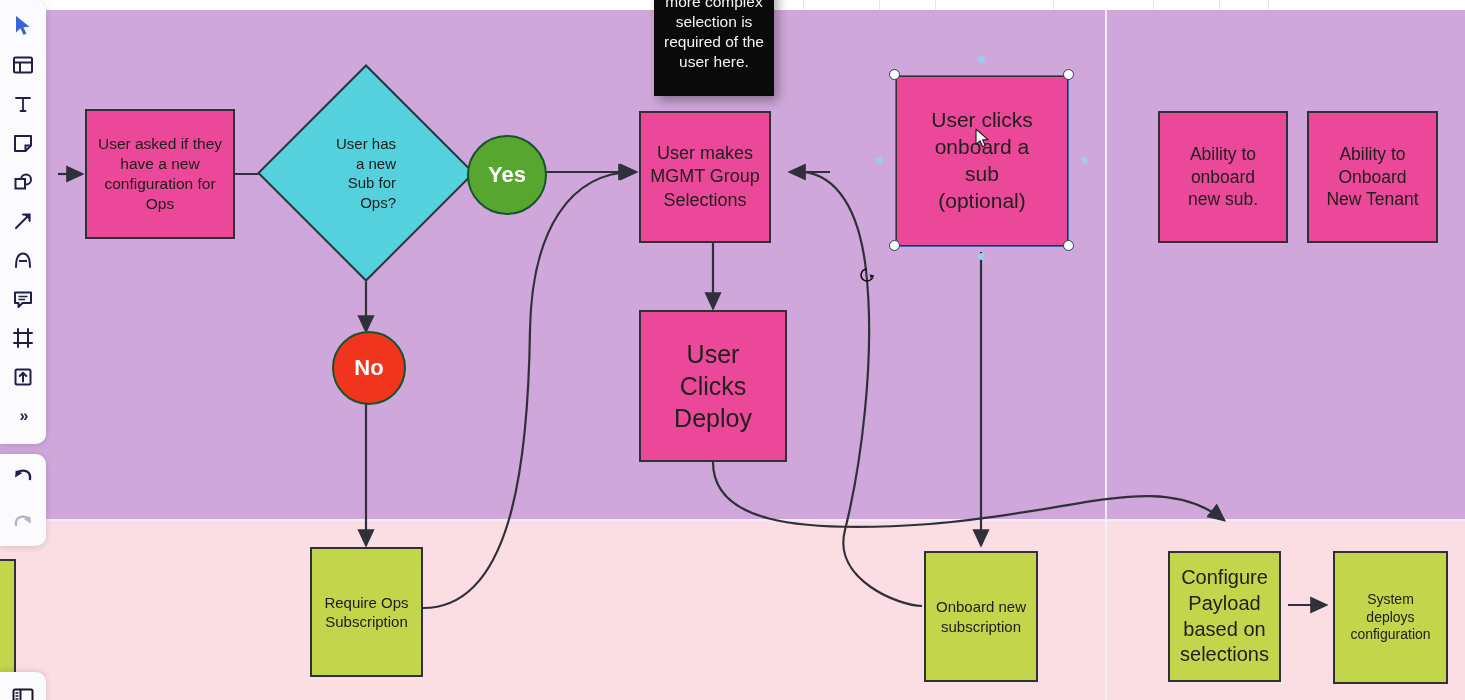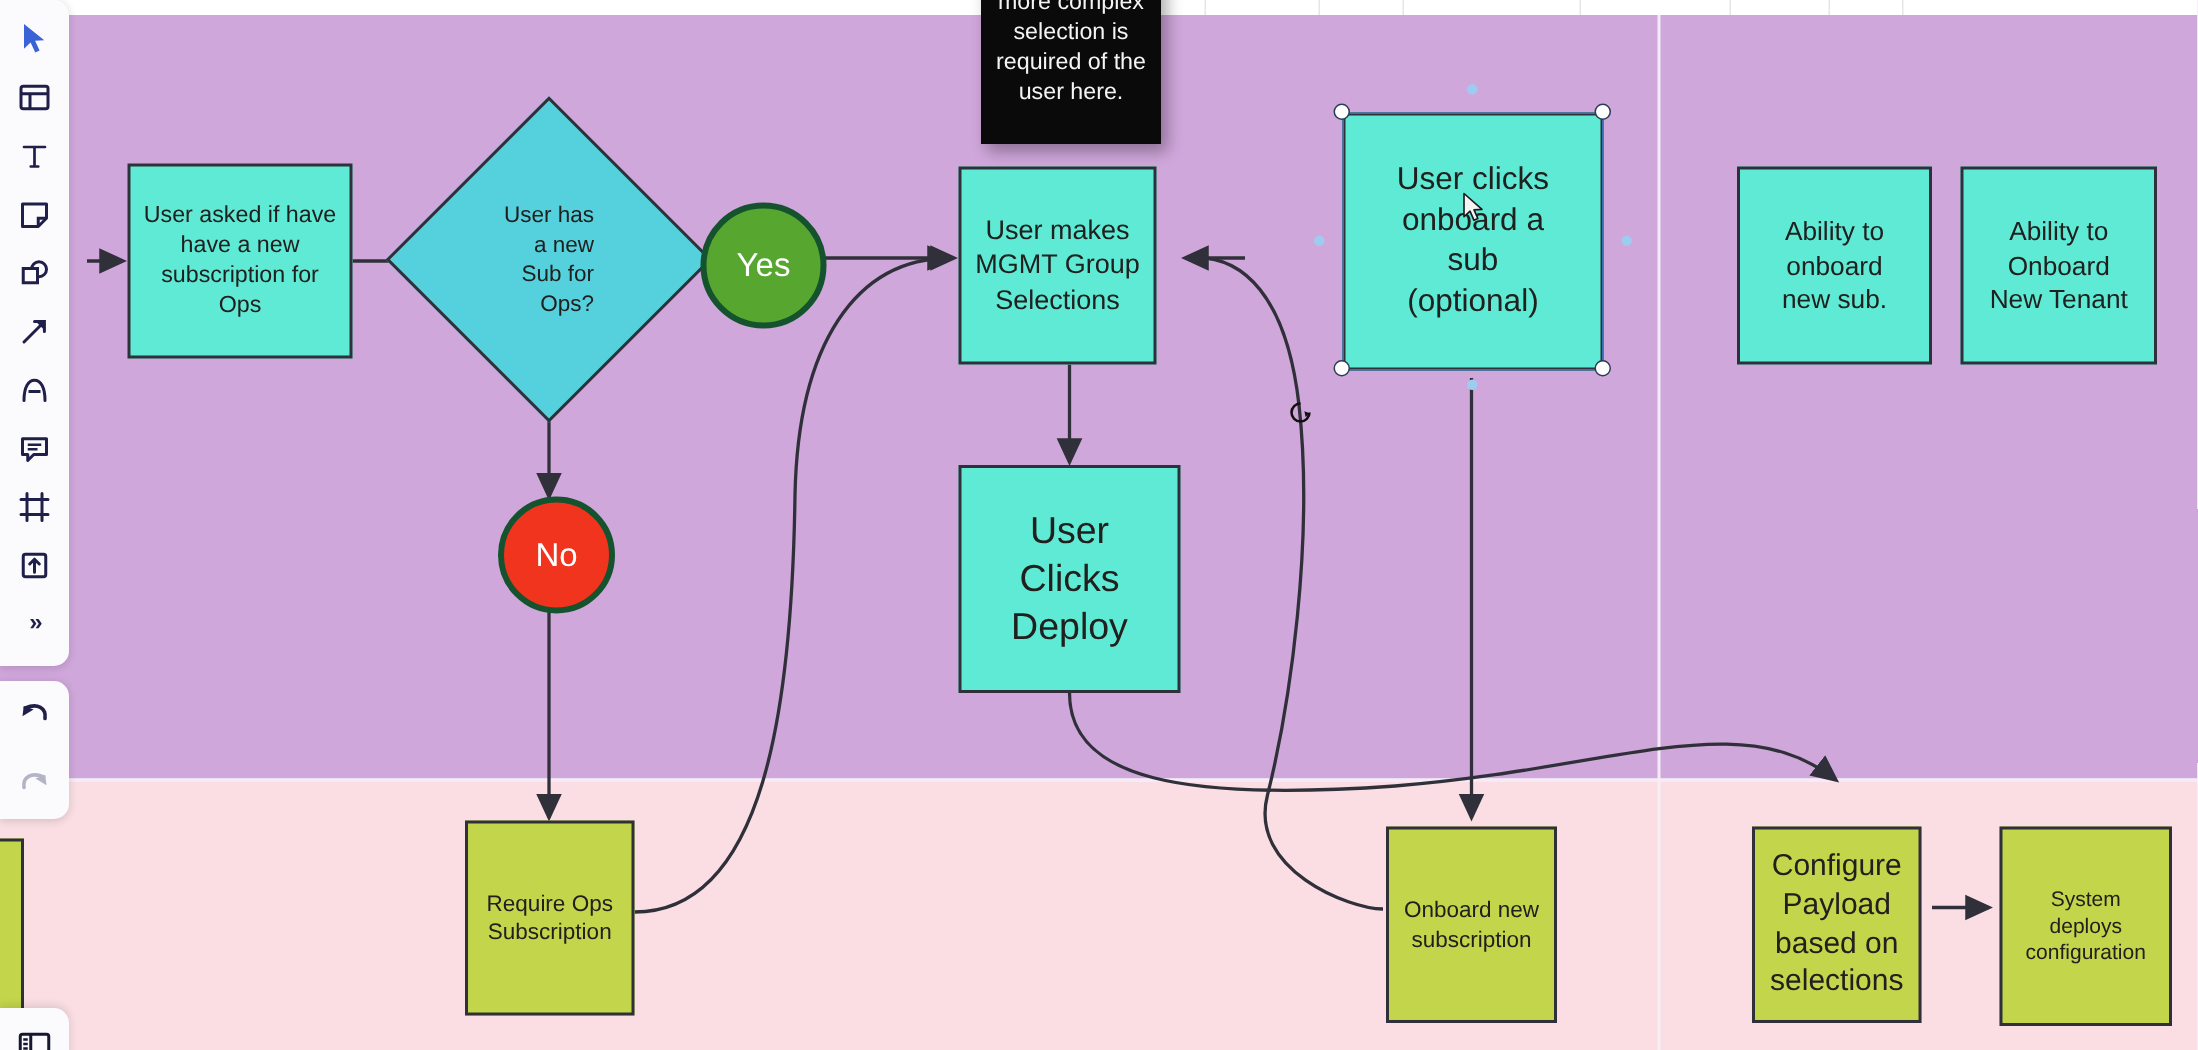--- a/index.html
+++ b/index.html
@@ -145,21 +145,21 @@
     justify-content: center;
     text-align: center;
     color: #20201f;
     line-height: 1.28;
     white-space: pre-line;
     z-index: 10;
   }
   .node.box {
     border: 2px solid #30303a;
   }
-  .orange { background: #5eead4; }
+  .orange { background: #ec4899; }
   .green-box { background: #c3d54b; border-color: #55792b; }
   .diamond-wrap {
     position: absolute;
     z-index: 10;
   }
   .diamond-shape {
     position: absolute;
     left: 0; top: 0;
     width: 100%; height: 100%;
     background: #55d0dd;
@@ -175,25 +175,25 @@
     align-items: center;
     justify-content: center;
     text-align: right;
     white-space: pre-line;
     line-height: 1.3;
     color: #20201f;
   }
   .circ {
     position: absolute;
     border-radius: 50%;
-    border: 4px solid #14532d;
-    display: flex;
-    align-items: center;
-    justify-content: center;
-    font-weight: normal;
+    border: 2px solid #14532d;
+    display: flex;
+    align-items: center;
+    justify-content: center;
+    font-weight: bold;
     color: #ffffff;
     z-index: 10;
   }
   .circ-yes { background: #57a630; }
   .circ-no  { background: #f0341d; }
 
   
   .sticky {
     position: absolute;
     background: #0a0a0a;
@@ -308,21 +308,21 @@
       <path d="M830,172 L790,172" marker-end="url(#ah)"></path>
 
       <path d="M713,462 C713,520 790,534 930,524 C1080,512 1160,470 1224,520" marker-end="url(#ah)"></path>
 
       <path d="M981,252 L981,545" marker-end="url(#ah)"></path>
 
       <path d="M1288,605 L1326,605" marker-end="url(#ah)"></path>
     </g>
   </svg>
 
-  <div class="node box orange" style="left:85px; top:109px; width:150px; height:130px; font-size:15.5px; padding:0 8px;">User asked if have have a new subscription for Ops</div>
+  <div class="node box orange" style="left:85px; top:109px; width:150px; height:130px; font-size:15.5px; padding:0 8px;">User asked if they have a new configuration for Ops</div>
 
   <div class="diamond-wrap" style="left:289px; top:96px; width:154px; height:154px;">
     <div class="diamond-shape"></div>
     <div class="diamond-label" style="font-size:15px;">User has
 a new
 Sub for
 Ops?</div>
   </div>
 
   <div class="circ circ-yes" style="left:467px; top:135px; width:76px; height:76px; font-size:22px;">Yes</div>

